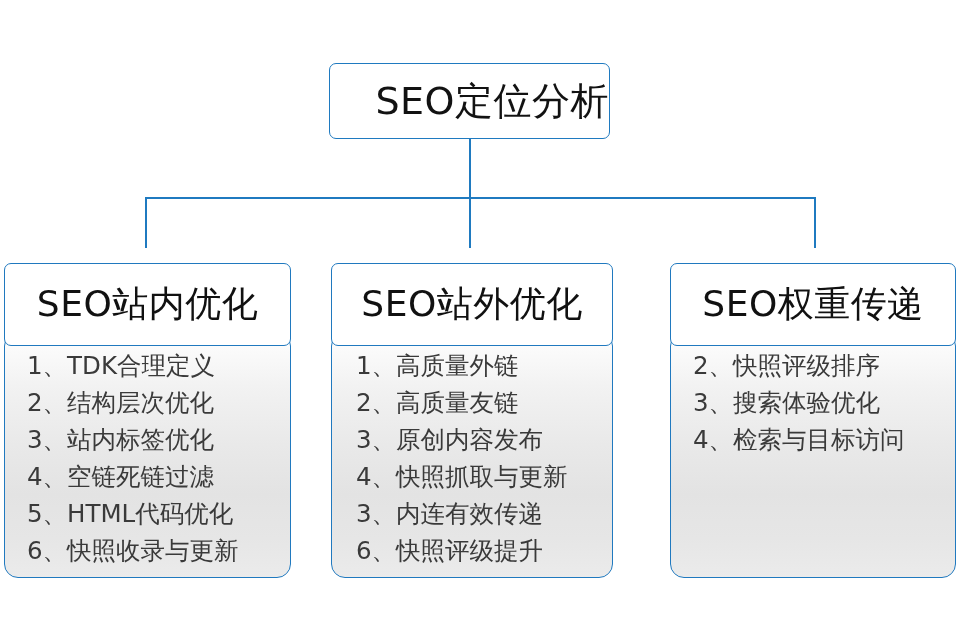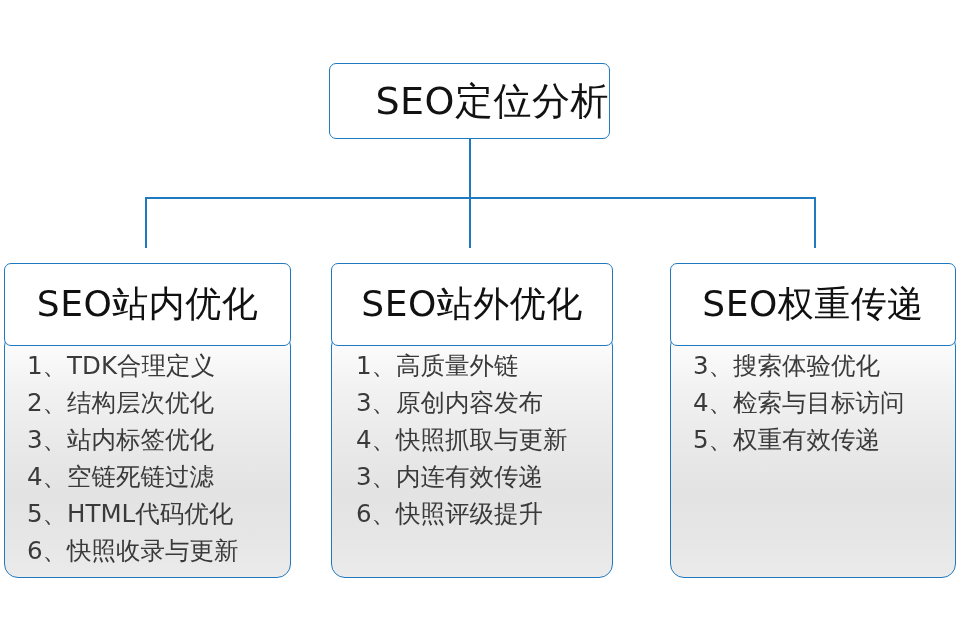--- a/index.html
+++ b/index.html
@@ -174,34 +174,35 @@
     </div>
   </div>
 
   <div class="column" id="col-1" style="left:331px; width:282px;">
     <div class="col-header">
       <span class="col-header-label">SEO站外优化</span>
     </div>
     <div class="col-body">
       <ul class="item-list">
         <li class="item">1、高质量外链</li>
+        <li class="item">2、高质量友链</li>
         <li class="item">3、原创内容发布</li>
         <li class="item">4、快照抓取与更新</li>
         <li class="item">3、内连有效传递</li>
         <li class="item">6、快照评级提升</li>
       </ul>
     </div>
   </div>
 
   <div class="column" id="col-2" style="left:670px; width:286px;">
     <div class="col-header">
       <span class="col-header-label">SEO权重传递</span>
     </div>
     <div class="col-body">
       <ul class="item-list">
+        <li class="item">2、快照评级排序</li>
         <li class="item">3、搜索体验优化</li>
         <li class="item">4、检索与目标访问</li>
-        <li class="item">5、权重有效传递</li>
       </ul>
     </div>
   </div>
 
 </div>
 
 </body></html>

